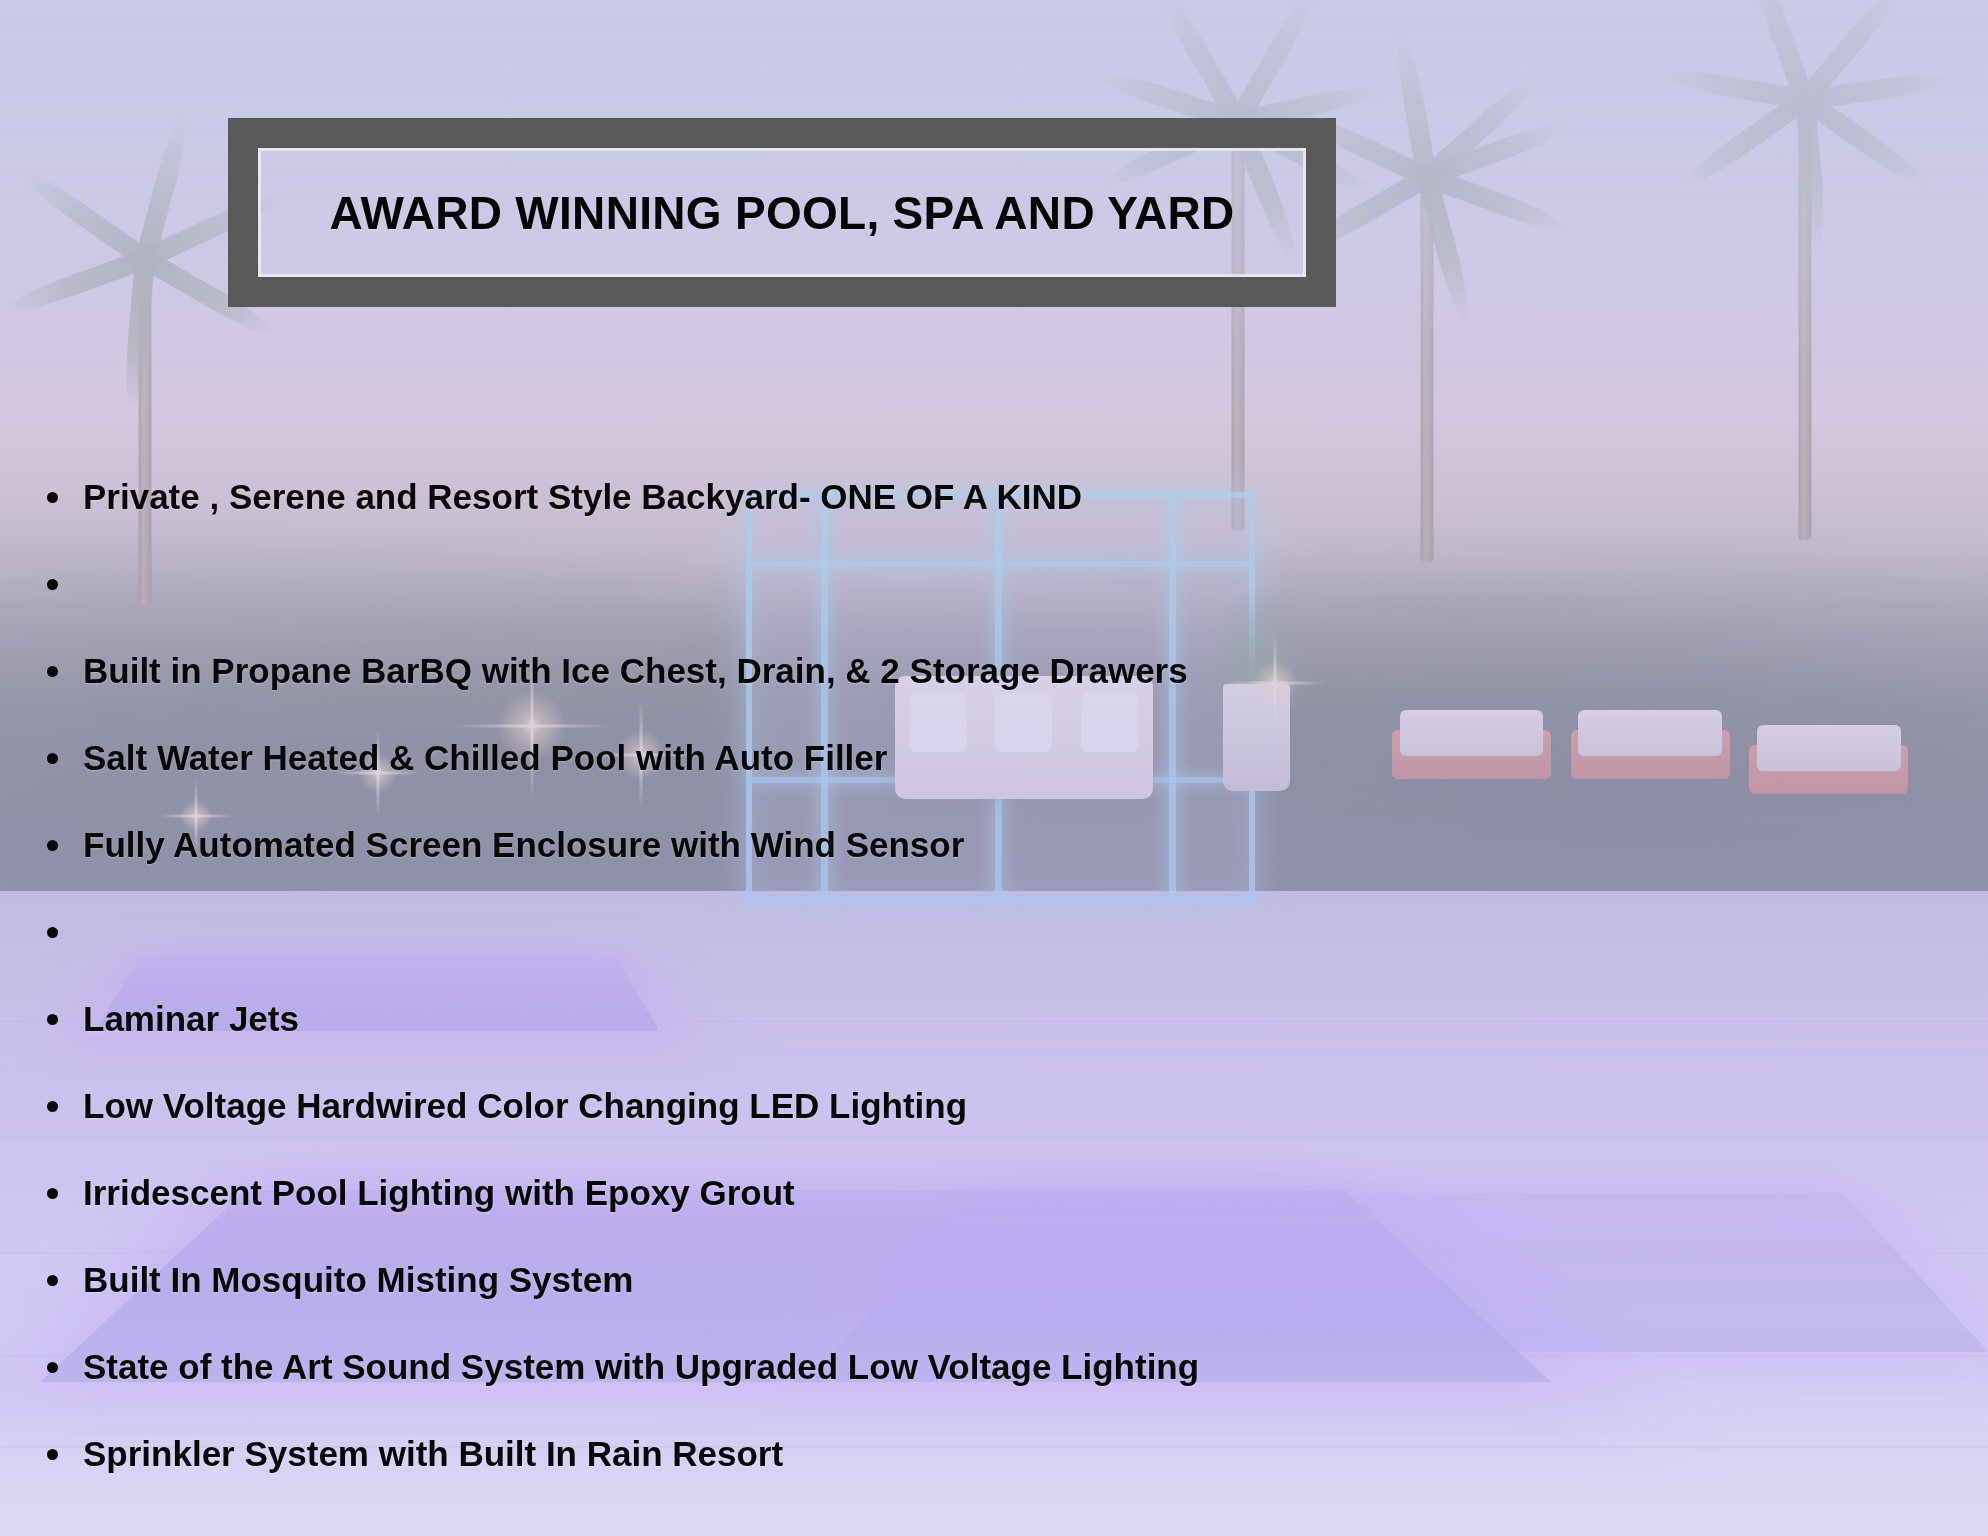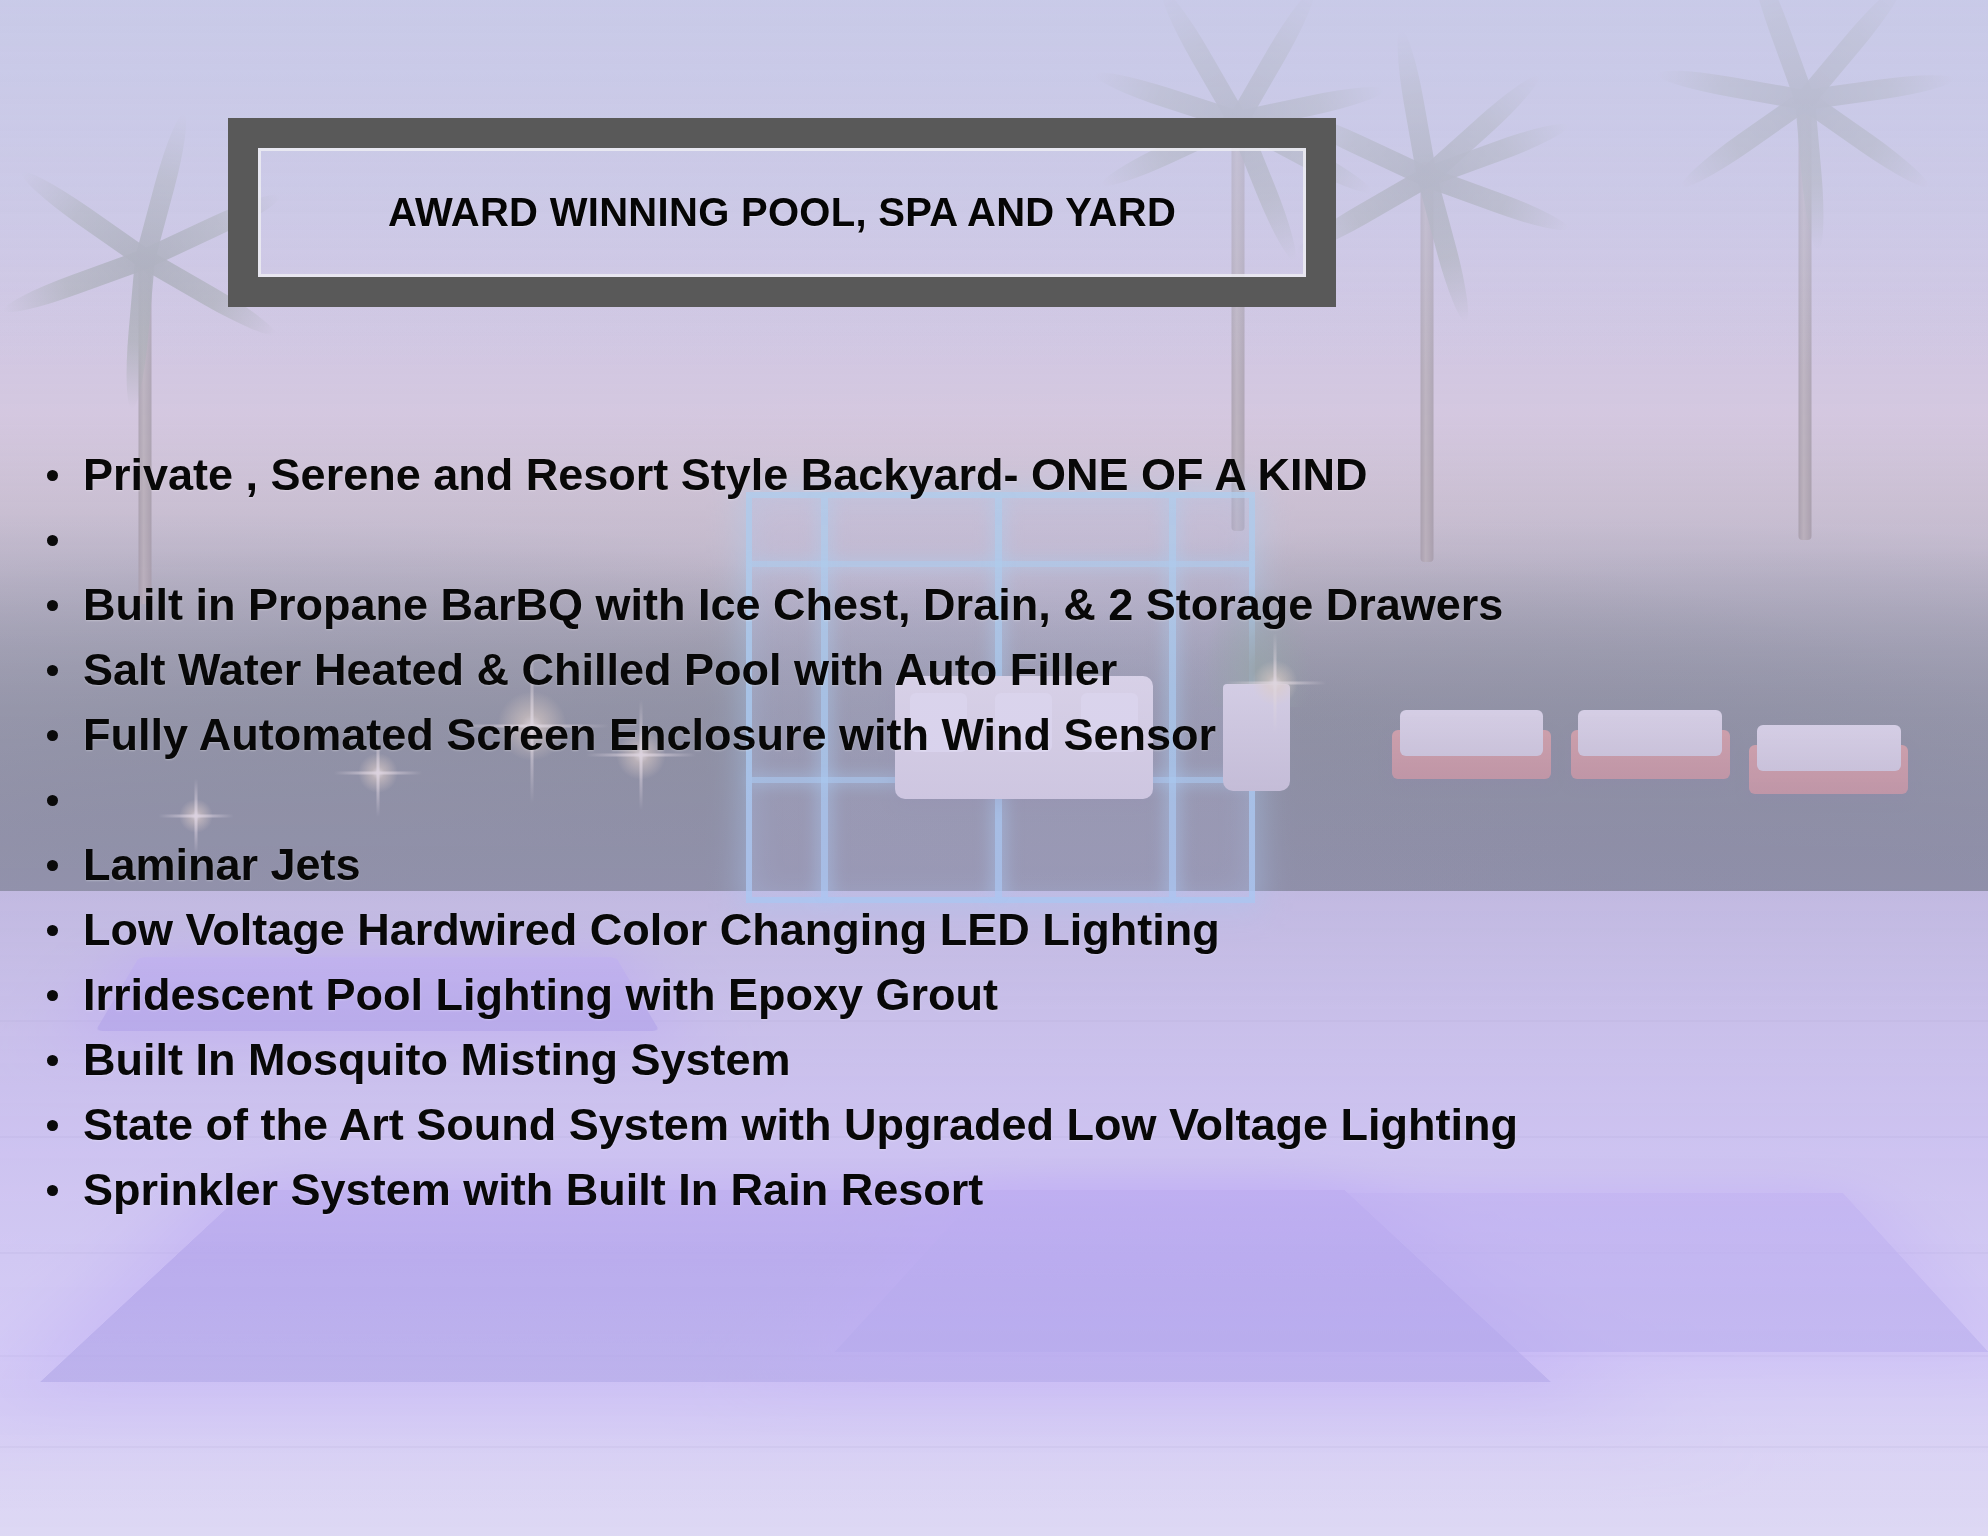--- a/index.html
+++ b/index.html
@@ -196,47 +196,48 @@
     box-sizing: border-box;
     background: transparent;
   }
   .title-box-inner {
     position: absolute; inset: 0;
     border: 3px solid rgba(236,236,242,.85);
     box-sizing: border-box;
     display: flex; align-items: center; justify-content: center;
   }
   .title-text {
-    font-size: 40px;
+    font-size: 46px;
     font-weight: 700;
     letter-spacing: 0.3px;
     color: #050505;
     text-align: left;
     white-space: nowrap;
     font-stretch: condensed;
     text-shadow: 0 1px 1px rgba(255,255,255,.35);
   }
 
   
   .bullets {
     position: absolute;
     left: 30px; top: 442px; width: 1928px;
     list-style: none; margin: 0; padding: 0;
   }
   .bullets li {
     position: relative;
     padding-left: 53px;
     height: 65px;
     line-height: 65px;
-    font-size: 45px;
+    font-size: 35px;
     font-weight: 700;
     color: #080808;
     white-space: nowrap;
     font-stretch: condensed;
     text-shadow: 0 1px 2px rgba(255,255,255,.28);
+    margin-top: 22px;
   }
   .bullets li .dot {
     position: absolute;
     left: 17px; top: 50%;
     width: 11px; height: 11px;
     margin-top: -5px;
     background: #0a0a0a;
     border-radius: 50%;
   }
 </style>

